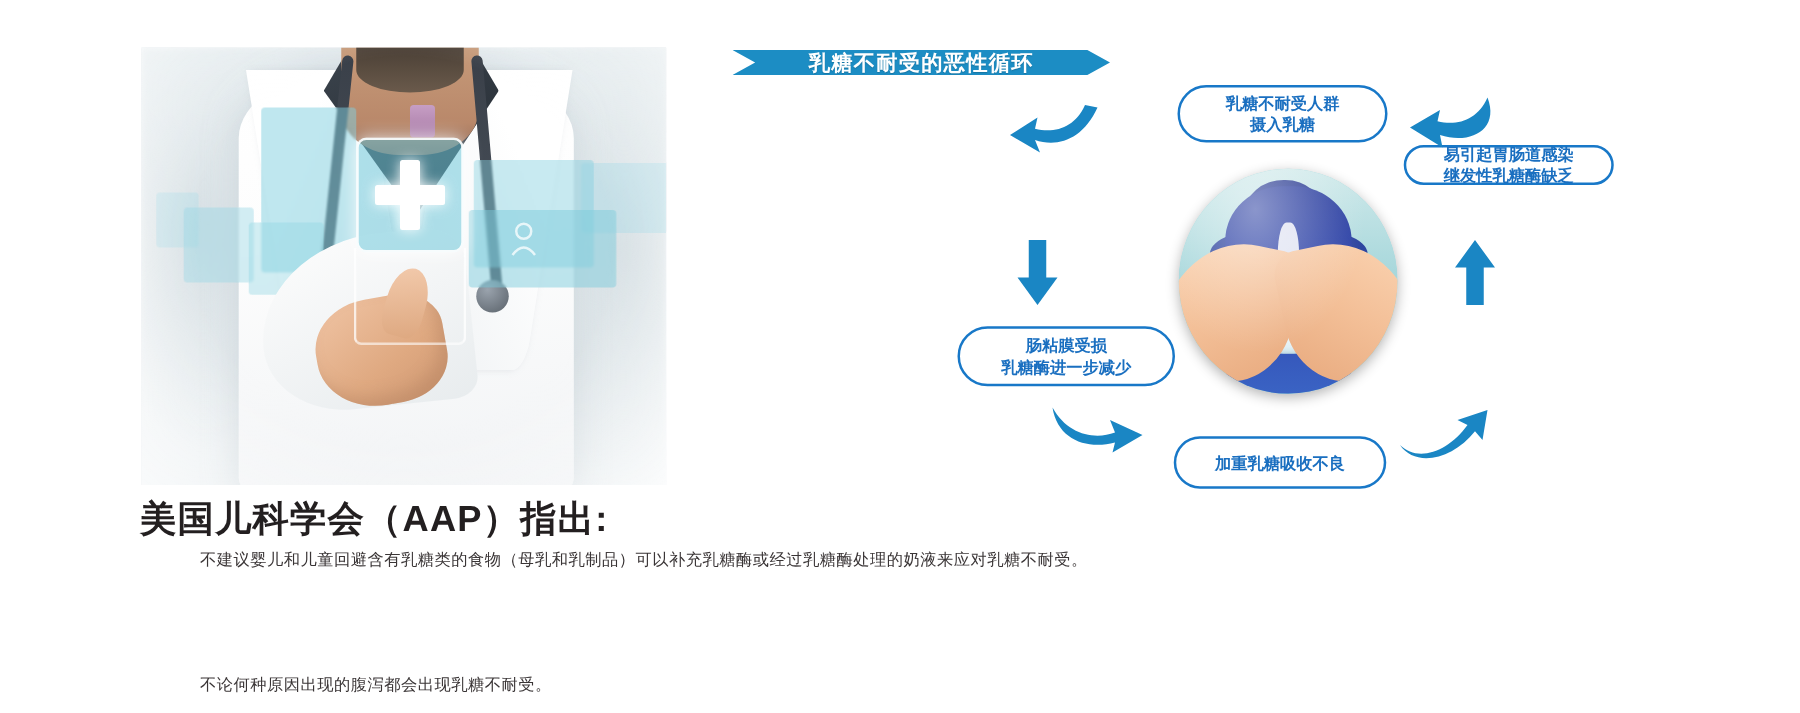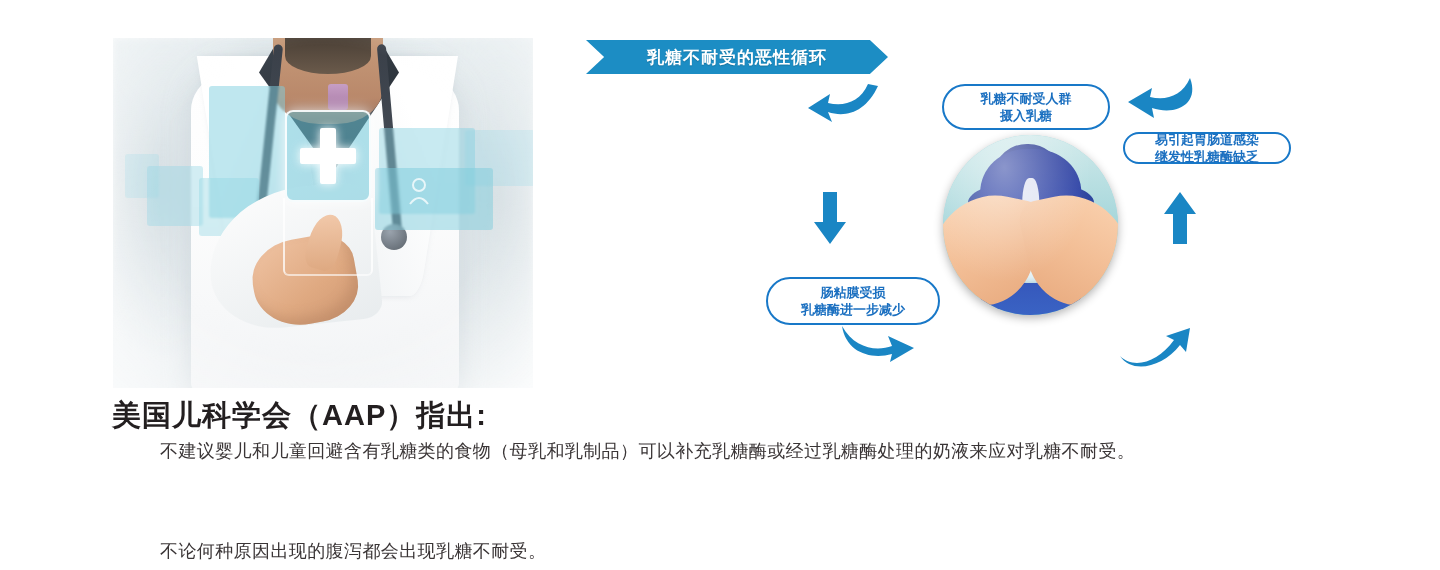--- a/index.html
+++ b/index.html
@@ -145,21 +145,21 @@
   }
   .ph-vignette{
     position:absolute; inset:0;
     background: radial-gradient(ellipse at 50% 45%, rgba(255,255,255,0) 55%, rgba(255,255,255,.55) 100%);
     pointer-events:none;
   }
 
   
   .banner {
     position: absolute; left: 586px; top: 40px;
-    width: 302px; height: 34px;
+    width: 302px; height: 20px;
     background: #1c8dc4;
     clip-path: polygon(0 0, 94% 0, 100% 50%, 94% 100%, 0 100%, 6% 50%);
     display:flex; align-items:center; justify-content:center;
   }
   .banner span {
     color:#fff; font-size:17px; font-weight:bold; letter-spacing:1px;
     text-shadow: 0 1px 1px rgba(0,0,0,.18);
   }
 
   
@@ -171,21 +171,20 @@
     border-radius: 999px;
     background: #fff;
     color: #1a6fc0;
     font-weight: bold;
     font-size: 13px;
     line-height: 17px;
     text-align: center;
     display:flex; align-items:center; justify-content:center;
     white-space: pre-line;
     padding: 4px 10px;
-    margin-top: 16px;
   }
   .n-top    { left: 202px; top: 10px;  width: 168px; height: 46px; }
   .n-rt     { left: 383px; top: 58px;  width: 168px; height: 32px; }
   .n-rb     { left: 383px; top: 203px; width: 150px; height: 48px; }
   .n-bottom { left: 199px; top: 291px; width: 170px; height: 42px; }
   .n-lb     { left: 26px;  top: 203px; width: 174px; height: 48px; }
   .n-lt     { left: 26px;  top: 84px;  width: 174px; height: 42px; }
 
   .center-img {
     position:absolute; left: 203px; top: 77px; width: 175px; height: 180px;
@@ -253,21 +252,21 @@
 
   
   .txt { position:absolute; left: 112px; }
   .h-1 { top: 396px; }
   .h-2 { top: 473px; }
   .heading {
     font-size: 29px; font-weight: bold; color: #231f20; letter-spacing: 1px;
   }
   .para {
     position:absolute; left: 160px;
-    font-size: 18px; color: #3a3536; letter-spacing: .4px;
+    font-size: 13px; color: #3a3536; letter-spacing: .4px;
   }
   .p-1 { top: 439px; }
   .p-2 { top: 511px; margin-top: 28px; }
 </style>
 </head>
 <body>
 
 <div class="page">
 
   <div class="photo">
@@ -316,20 +315,21 @@
       <div class="ci-organ"></div>
       <div class="hand-l"></div>
       <div class="hand-r"></div>
       <div class="ci-gloss"></div>
     </div>
 
     <div class="node n-top">乳糖不耐受人群
 摄入乳糖</div>
     <div class="node n-rt">易引起胃肠道感染
 继发性乳糖酶缺乏</div>
+    <div class="node n-bottom">加重乳糖吸收不良</div>
     <div class="node n-lb">肠粘膜受损
 乳糖酶进一步减少</div>
 
     <div class="arrow a-tl">
       <svg width="74" height="44" viewBox="0 0 74 44">
         <path d="M72 4 C60 30 40 36 22 30 L26 40 L2 26 L24 12 L22 21 C38 25 54 20 62 2 Z" fill="#1a86c4"></path>
       </svg>
     </div>
 
     <div class="arrow a-tr">

